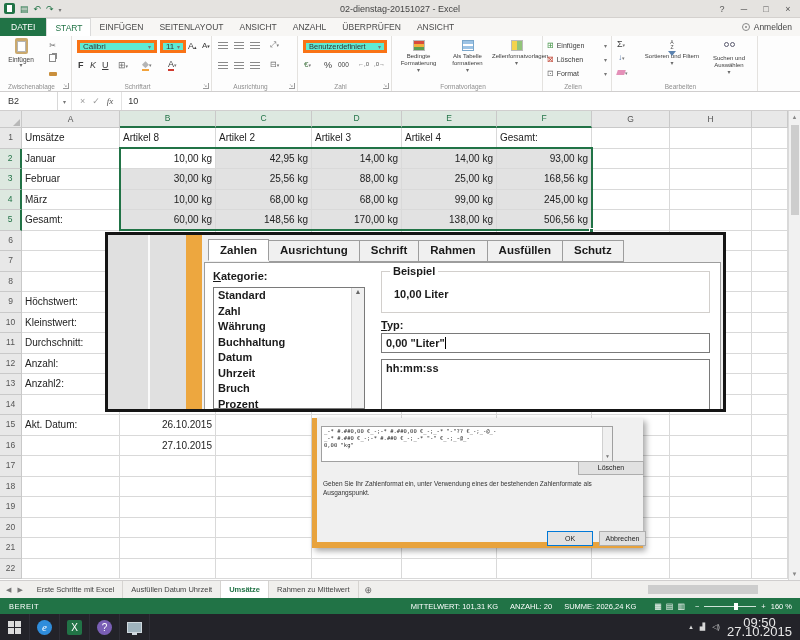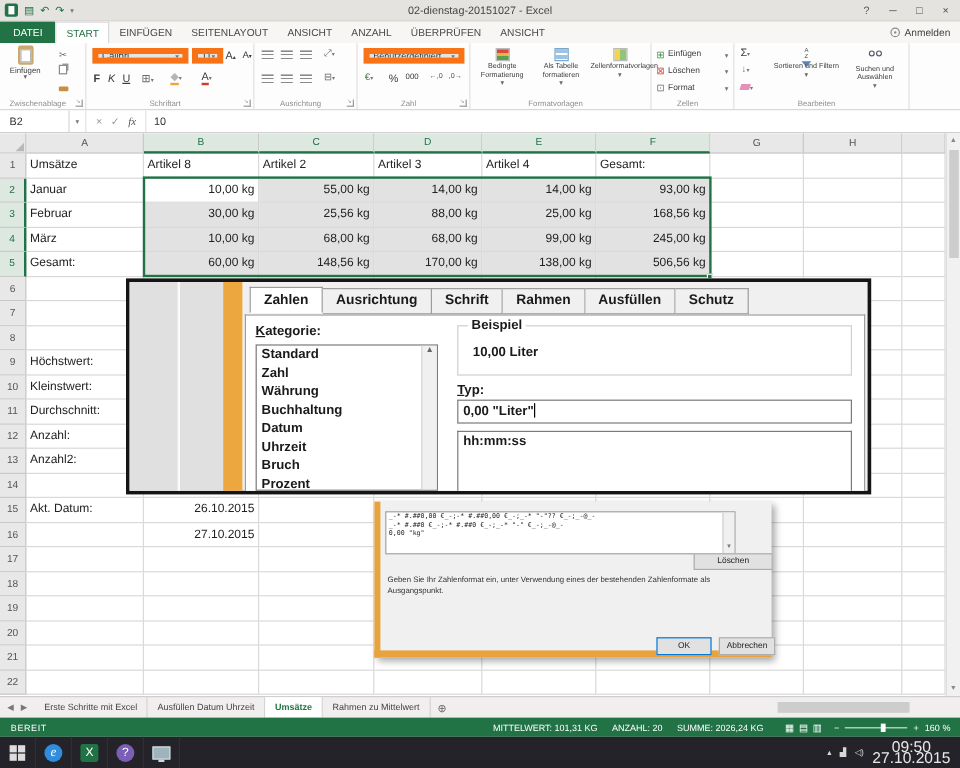--- a/index.html
+++ b/index.html
@@ -31,21 +31,21 @@
   .glabel { position:absolute; bottom:1px; left:0; right:8px; text-align:center; font-size:6.5px; color:#8f8f8f; white-space:nowrap; }
   .launcher { position:absolute; bottom:2px; right:2px; width:6px; height:6px; border-right:1px solid #9a9a9a; border-bottom:1px solid #9a9a9a; font-size:5px; color:#9a9a9a; line-height:4px; }
   .bigbtn { position:absolute; text-align:center; font-size:6.5px; color:#3b3b3b; }
   .bigbtn .dd { font-size:6px; color:#6a6a6a; line-height:5px; }
   .clip-icon { width:13px; height:16px; background:#caa96e; border-radius:2px; margin:0 auto 2px; position:relative; }
   .clip-icon .clip-page { position:absolute; left:2px; top:3px; width:9px; height:11px; background:#fff; border:1px solid #b5b5b5; }
   .mini-col { position:absolute; display:flex; flex-direction:column; gap:3px; }
   .mini { width:13px; height:11px; font-size:8px; color:#6b6b6b; text-align:center; line-height:11px; }
   .copy-sq { display:inline-block; width:7px; height:8px; border:1px solid #8a8a8a; background:#fff; box-shadow:2px -2px 0 -1px #8a8a8a; }
   .brush-sq { display:inline-block; width:8px; height:4px; background:#c98f3d; border-radius:1px; }
-  .selbox { position:absolute; background:#e5e5e5; border:5px solid #f97316; font-size:8px; color:#333; display:flex; align-items:center; padding:0 3px; white-space:nowrap; overflow:hidden; }
+  .selbox { position:absolute; background:#5eead4; border:3px solid #f97316; font-size:8px; color:#333; display:flex; align-items:center; padding:0 3px; white-space:nowrap; overflow:hidden; }
   .selbox .dd { margin-left:auto; font-size:6px; color:#777; }
   .fbtn { position:absolute; font-size:9px; color:#3b3b3b; text-align:center; }
   .ubar { display:inline-block; border-bottom:2px solid; line-height:9px; }
   .bars { display:inline-block; width:10px; height:8px; background:repeating-linear-gradient(#8a8a8a 0 1px, transparent 1px 3px); }
   .vbtn { position:absolute; top:3px; height:48px; text-align:center; font-size:6px; color:#3b3b3b; line-height:7px; }
   .vbtn .vicon { width:12px; height:11px; margin:1px auto 2px; }
   .vbtn .dd { font-size:6px; color:#6a6a6a; }
   .cf-icon { background:linear-gradient(#d84b3c 0 33%, #f2b13c 33% 66%, #5a9e50 66% 100%); border:1px solid #bbb; }
   .tbl-icon { background:repeating-linear-gradient(#9cc3e5 0 3px, #fff 3px 5px); border:1px solid #7aa7cc; }
   .cs-icon { background:linear-gradient(90deg,#f4d34d 0 50%, #92c47a 50% 100%); border:1px solid #bbb; }
@@ -357,21 +357,21 @@
           <div class="gcell" style="width: 95px;">Artikel 4</div>
           <div class="gcell" style="width: 95px;">Gesamt:</div>
           <div class="gcell" style="width: 78px;"></div>
           <div class="gcell" style="width: 82px;"></div>
           <div class="gcell" style="width: 36px;"></div>
         </div>
         <div class="grow">
           <div class="rowhdr selhdr-row">2</div>
           <div class="gcell" style="width: 98px;">Januar</div>
           <div class="gcell right active" style="width: 96px;">10,00 kg</div>
-          <div class="gcell right sel" style="width: 96px;">55,00 kg</div>
+          <div class="gcell right sel" style="width: 96px;">42,95 kg</div>
           <div class="gcell right sel" style="width: 90px;">14,00 kg</div>
           <div class="gcell right sel" style="width: 95px;">14,00 kg</div>
           <div class="gcell right sel" style="width: 95px;">93,00 kg</div>
           <div class="gcell" style="width: 78px;"></div>
           <div class="gcell" style="width: 82px;"></div>
           <div class="gcell" style="width: 36px;"></div>
         </div>
         <div class="grow">
           <div class="rowhdr selhdr-row">3</div>
           <div class="gcell" style="width: 98px;">Februar</div>

